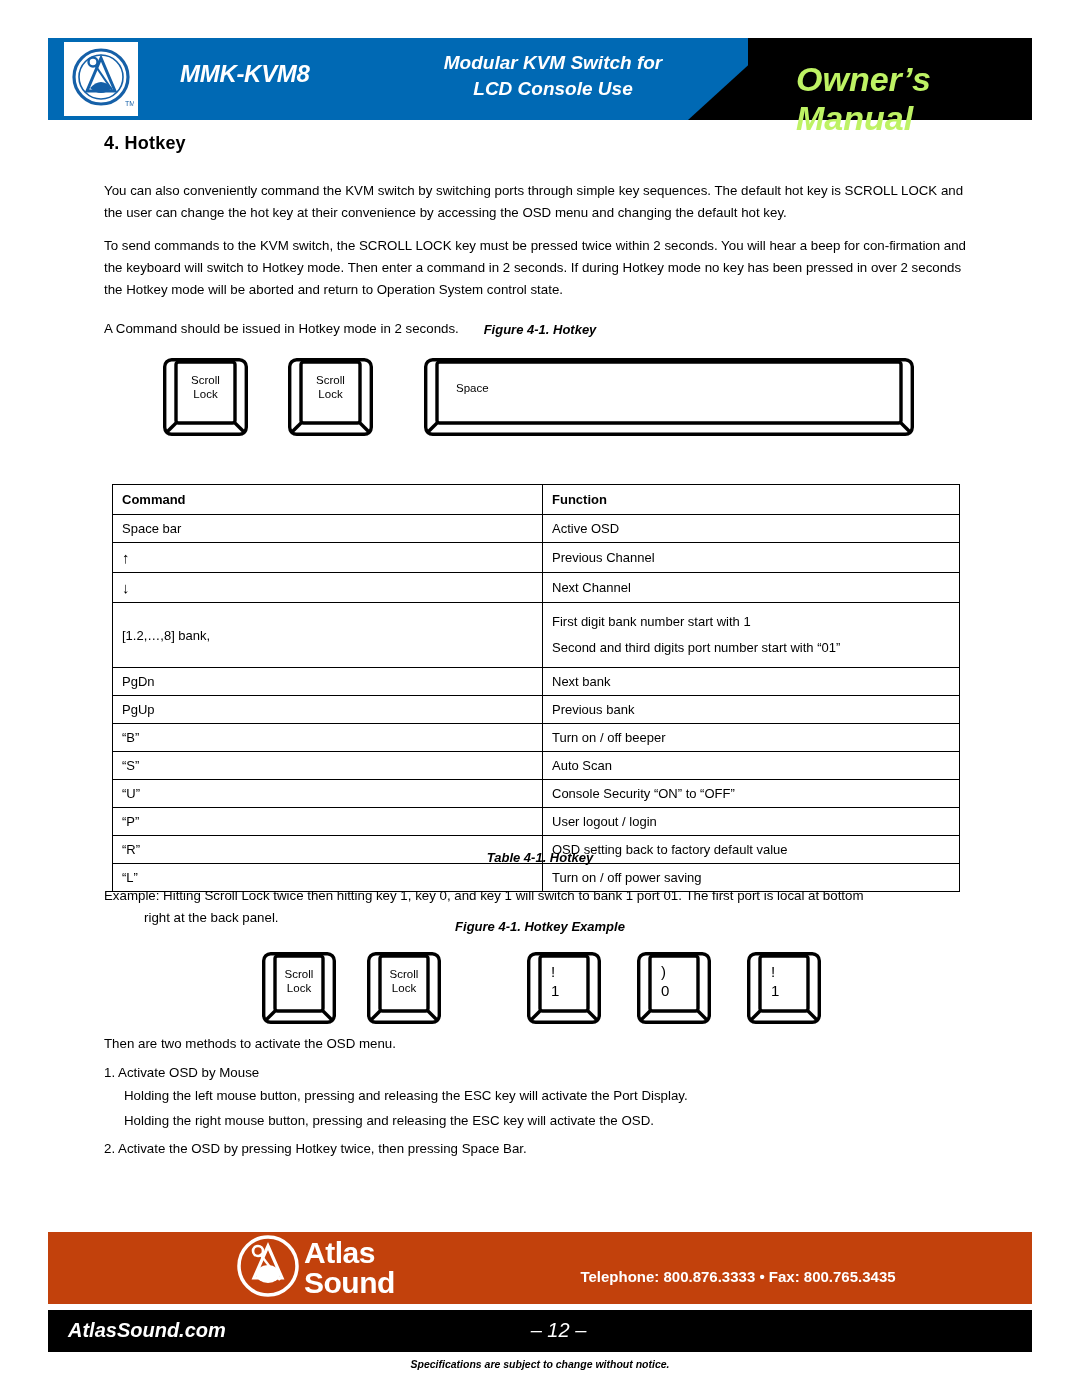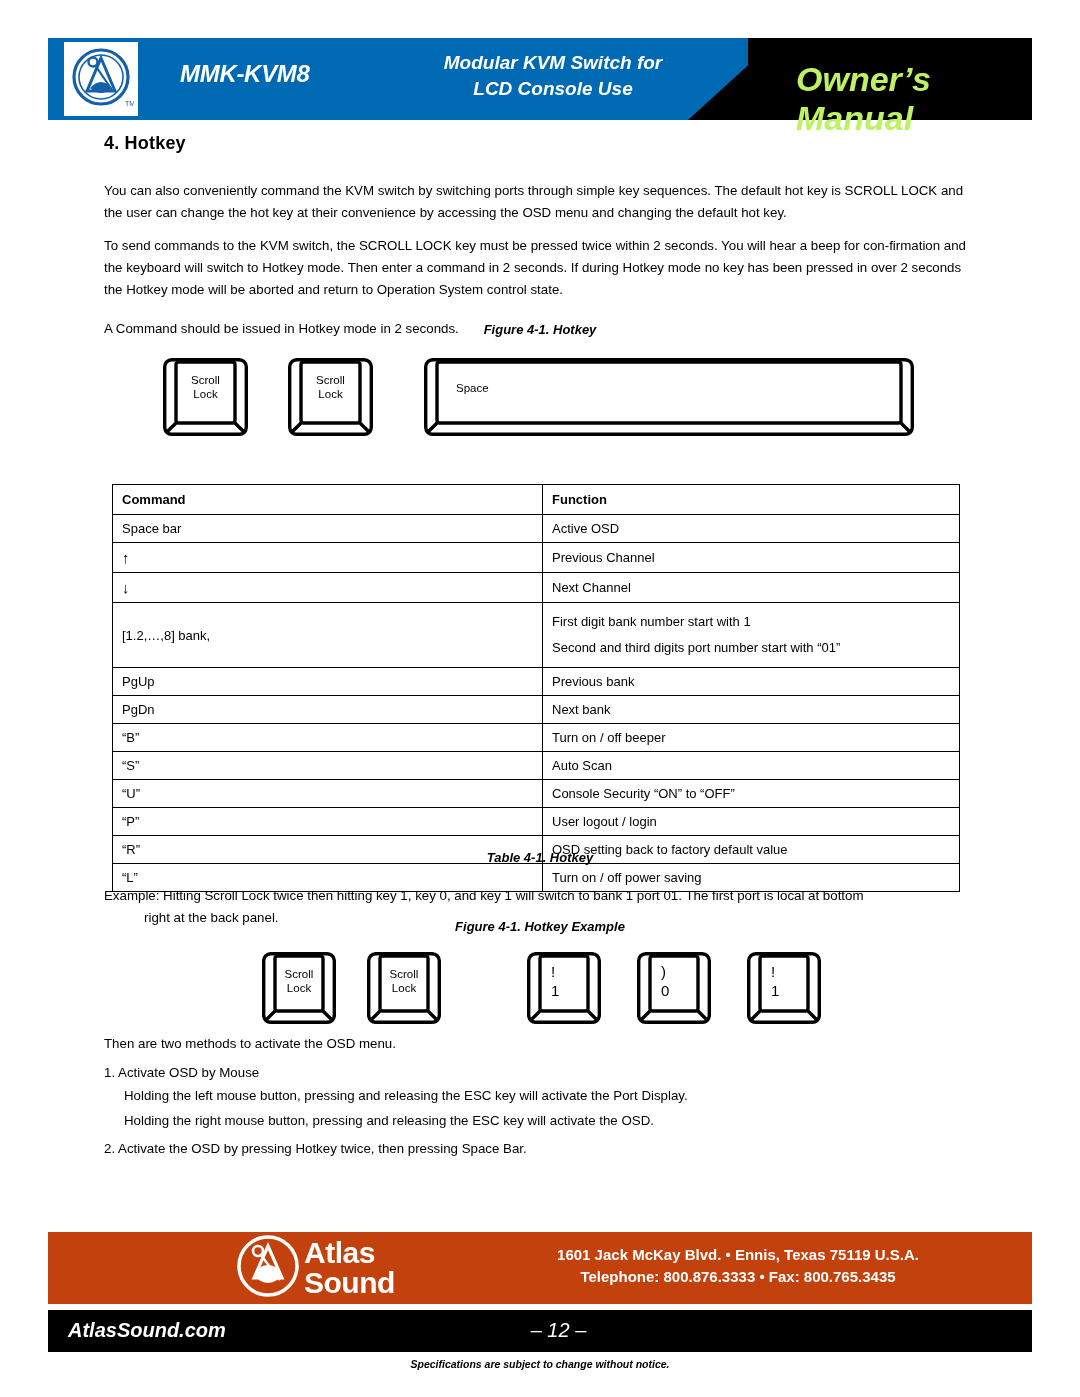--- a/index.html
+++ b/index.html
@@ -287,26 +287,26 @@
         </tr>
         <tr>
           <td class="col-cmd arrow">↓</td>
           <td>Next Channel</td>
         </tr>
         <tr>
           <td class="col-cmd">[1.2,…,8] bank,</td>
           <td class="cell-2line">First digit bank number start with 1<br>Second and third digits port number start with “01”</td>
         </tr>
         <tr>
+          <td class="col-cmd">PgDn</td>
+          <td>Next bank</td>
+        </tr>
+        <tr>
           <td class="col-cmd">PgUp</td>
           <td>Previous bank</td>
-        </tr>
-        <tr>
-          <td class="col-cmd">PgDn</td>
-          <td>Next bank</td>
         </tr>
         <tr>
           <td class="col-cmd">“B”</td>
           <td>Turn on / off beeper</td>
         </tr>
         <tr>
           <td class="col-cmd">“S”</td>
           <td>Auto Scan</td>
         </tr>
         <tr>
@@ -407,21 +407,21 @@
         <circle cx="22" cy="17" r="5" fill="none" stroke="#fff" stroke-width="2.6"></circle>
         <line x1="24" y1="20" x2="44" y2="46" stroke="#fff" stroke-width="2.4"></line>
       </svg>
     </span>
     <span class="footer-logo-txt">
       <span>Atlas</span><br>
       <span>Sound</span>
     </span>
   </div>
   <div class="footer-addr">
-    <span>1601 Jack McKay Blvd. • Ennis, Texas 75119  U.S.A.</span><br>
+    <br>
     <span>Telephone: 800.876.3333 • Fax: 800.765.3435</span>
   </div>
 </div>
 
 <div class="footer-black">
   <div class="site">AtlasSound.com</div>
   <div class="pagenum">– 12 –</div>
 </div>
 
 <div class="disclaimer">Specifications are subject to change without notice.</div>

